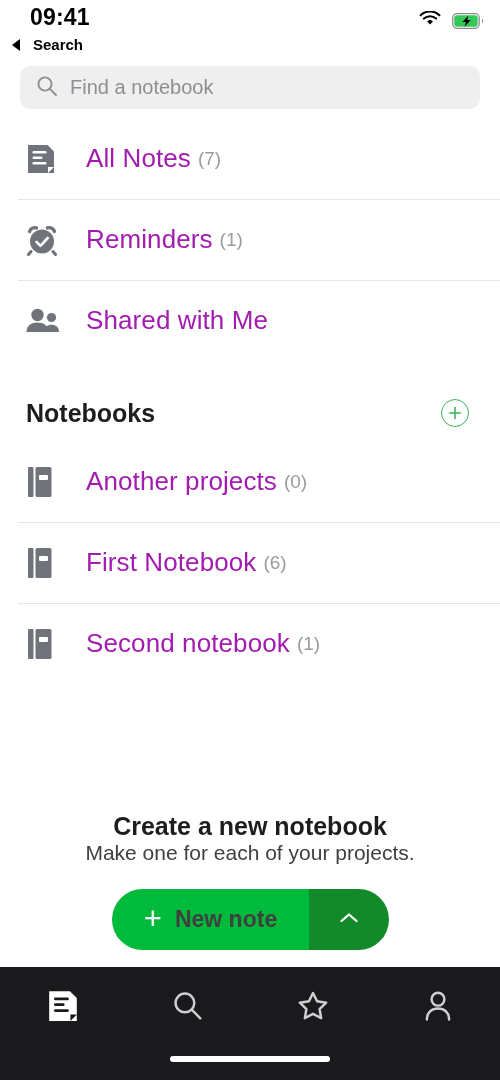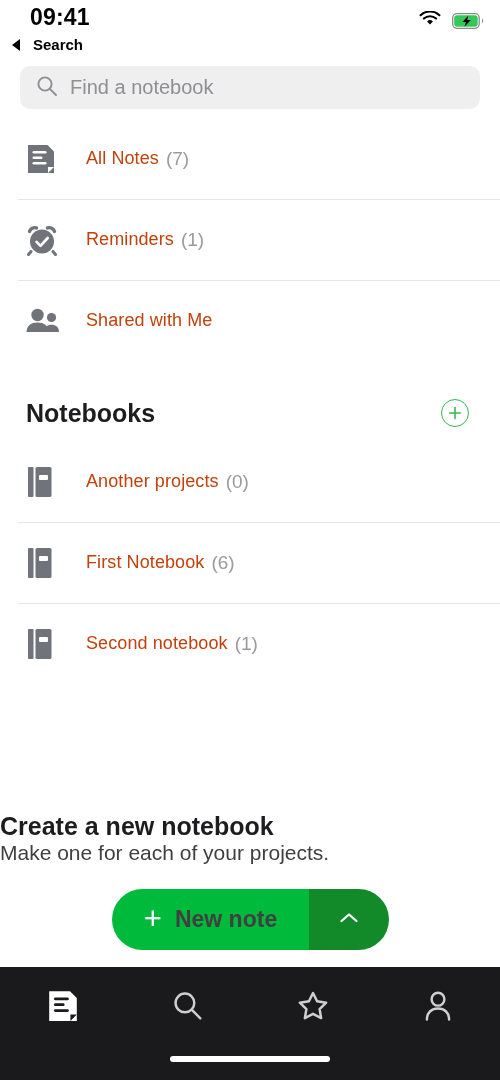--- a/index.html
+++ b/index.html
@@ -57,21 +57,21 @@
   }
   .row + .row::before,
   .nb-row + .nb-row::before {
     content:""; position:absolute; left:18px; top:0;
     width:482px; height:1px; background:#e6e6e8;
   }
   .row-icon {
     width:40px; display:flex; align-items:center; justify-content:flex-start;
   }
   .row-label {
-    margin-left:20px; font-size:18px; color:#c2410c; letter-spacing:0.1px;
+    margin-left:20px; font-size:26px; color:#a21caf; letter-spacing:0.1px;
   }
   .row-count {
     margin-left:7px; font-size:19px; color:#9a9a9f;
   }
 
   
   .nb-header {
     position:absolute; left:0; top:383px; width:500px; height:60px;
     display:flex; align-items:center; justify-content:space-between;
     padding:0 31px 0 26px;
@@ -83,21 +83,21 @@
     display:flex; align-items:center; justify-content:center;
   }
 
   .nb-list { position:absolute; left:0; top:441px; width:500px; }
   .nb-row {
     position:relative; height:81px;
     display:flex; align-items:center; padding-left:26px; background:#fff;
   }
 
   
-  .cta { position:absolute; left:0; top:812px; width:500px; }
+  .cta { position:absolute; left:0; top:812px; width:500px; text-align:center; }
   .cta-title { font-size:25px; font-weight:bold; color:#1d1d1f; }
   .cta-sub { font-size:21px; color:#404040; }
 
   .newnote-wrap {
     position:absolute; left:112px; top:889px;
     width:277px; height:61px;
     border-radius:31px; overflow:hidden; display:flex;
   }
   .newnote-main {
     flex:1; background:#00ba3b;

